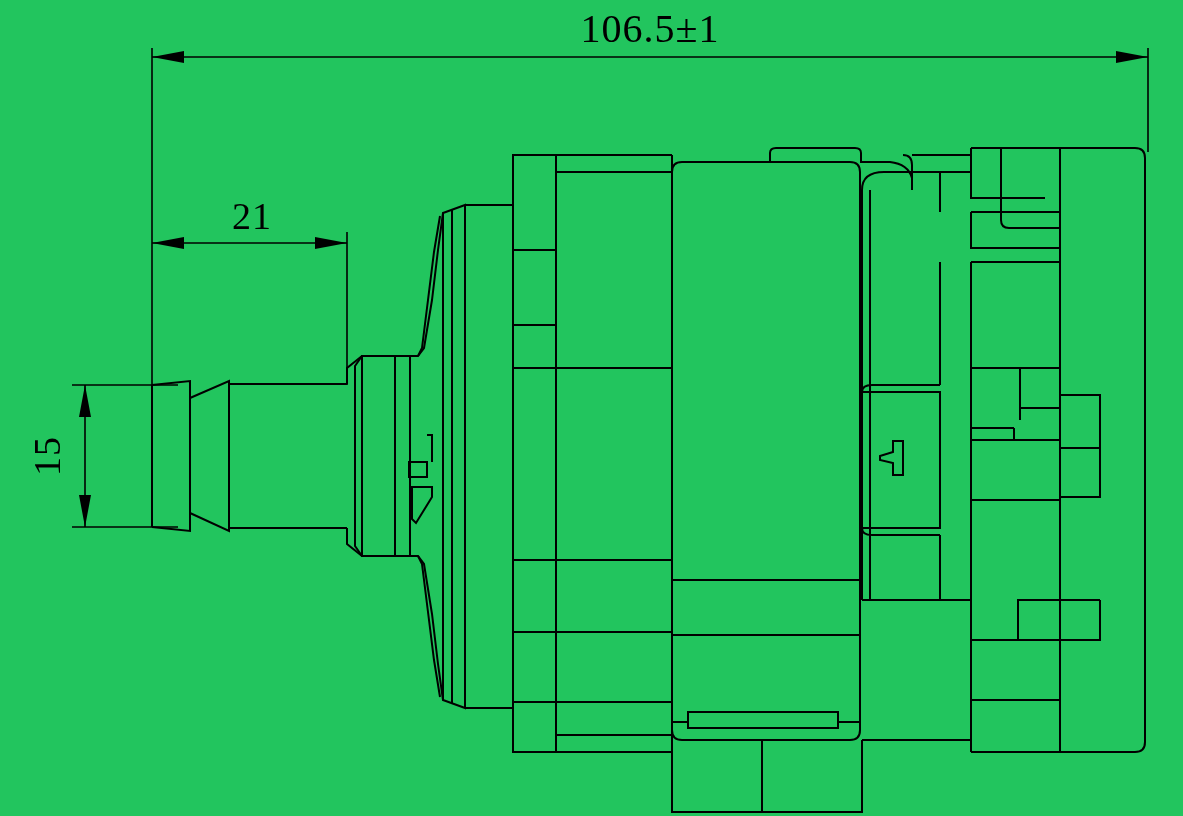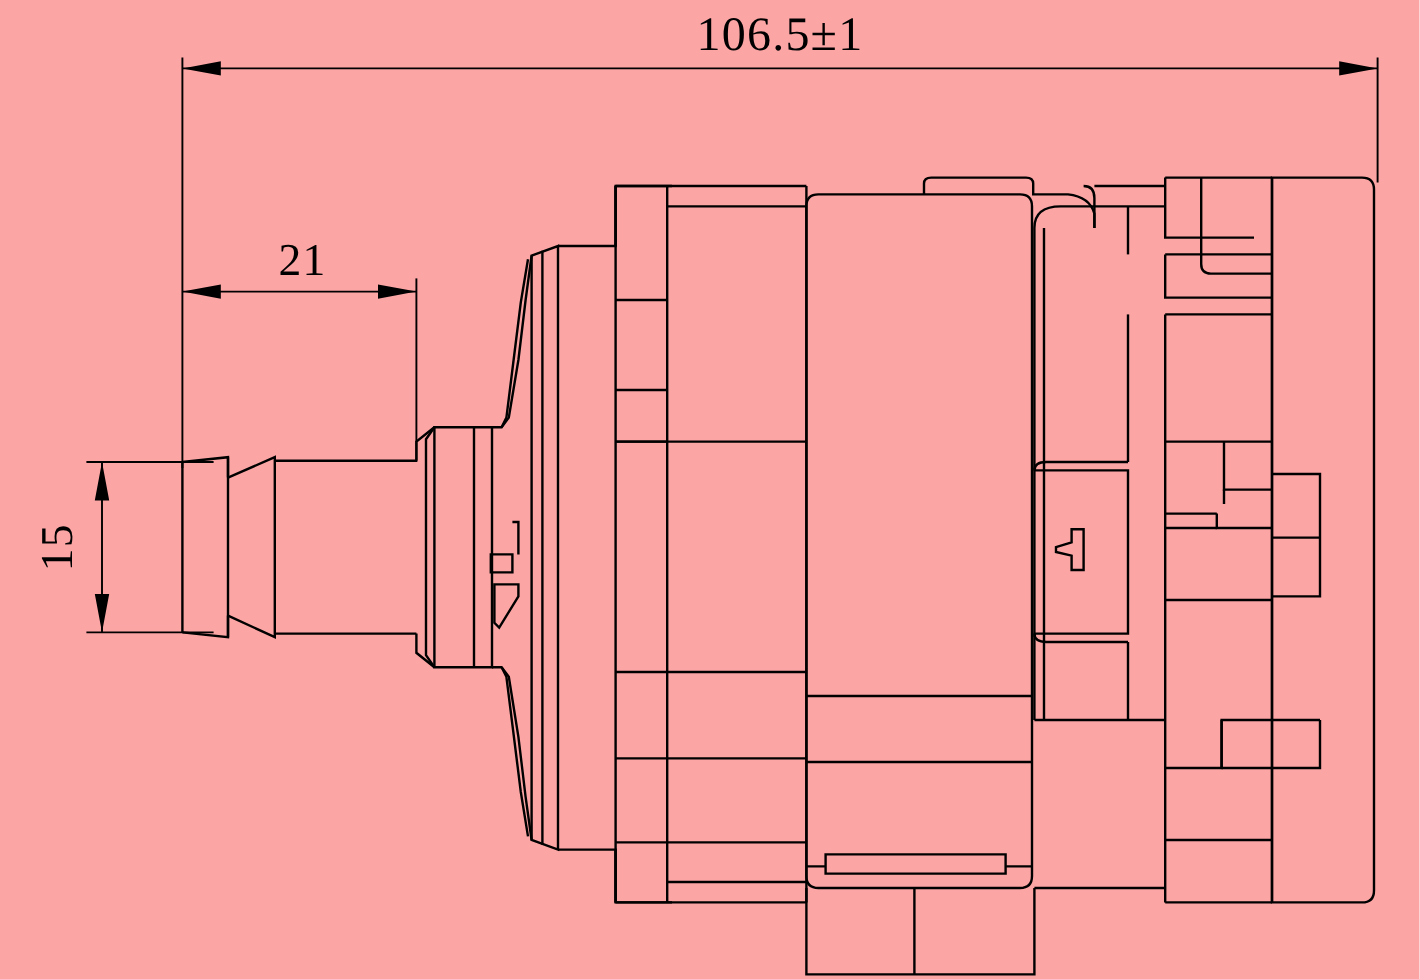--- a/index.html
+++ b/index.html
@@ -10,21 +10,21 @@
   body {
     width: 1183px;
     height: 816px;
     font-family: "Liberation Serif", serif;
     overflow: hidden;
   }
   #drawing-root {
     position: relative;
     width: 1183px;
     height: 816px;
-    background: #fca5a5;
+    background: #22c55e;
   }
   svg.dwg {
     display: block;
     width: 1183px;
     height: 816px;
   }
   .ln {
     fill: none;
     stroke: #000000;
     stroke-width: 2;

